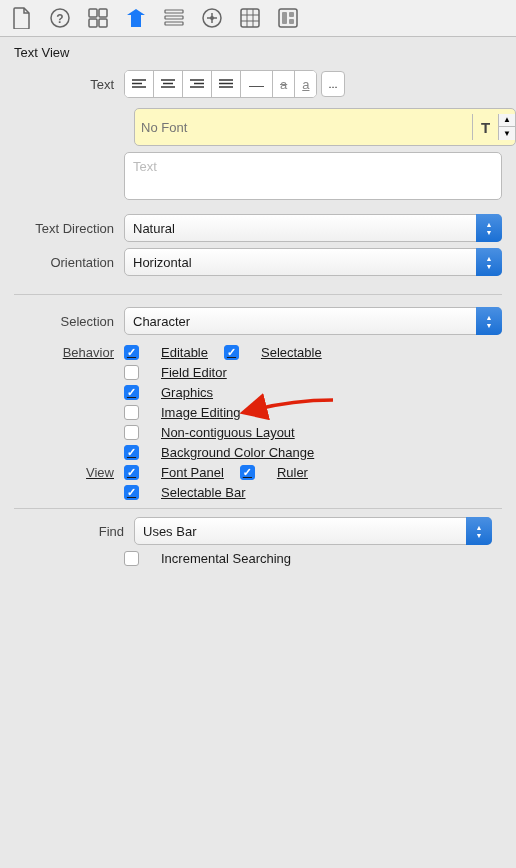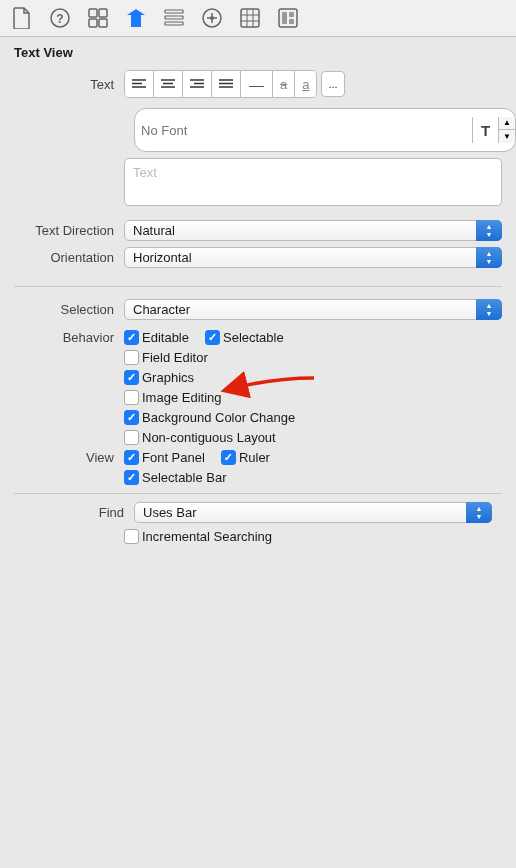--- a/index.html
+++ b/index.html
@@ -29,21 +29,21 @@
       cursor: pointer;
       color: #555;
       font-size: 16px;
     }
     .toolbar-icon.active {
       color: #1a7af8;
     }
 
     .panel-title {
       font-size: 13px;
-      font-weight: 700;
+      font-weight: 400;
       padding: 8px 14px 6px 14px;
       color: #1a1a1a;
     }
 
     .content {
       padding: 0 0 20px 0;
     }
 
     .form-section {
       padding: 4px 14px;
@@ -112,23 +112,23 @@
       display: flex;
       align-items: center;
       margin-bottom: 6px;
       padding-left: 14px;
     }
     .font-input-wrap {
       flex: 1;
       display: flex;
       align-items: center;
       border: 1px solid #bbb;
-      border-radius: 12px;
-      background: #ffffff;
-      height: 44px;
+      border-radius: 5px;
+      background: #fef9c3;
+      height: 38px;
       overflow: hidden;
       margin-left: 120px;
     }
     .font-input {
       flex: 1;
       border: none;
       outline: none;
       padding: 0 6px;
       font-size: 13px;
       color: #888;
@@ -181,21 +181,21 @@
 
     
     .select-wrap {
       flex: 1;
       position: relative;
       display: flex;
       align-items: center;
     }
     .custom-select {
       width: 100%;
-      height: 21px;
+      height: 28px;
       border: 1px solid #bbb;
       border-radius: 5px;
       background: linear-gradient(to bottom, #fff 0%, #f0f0f0 100%);
       appearance: none;
       -webkit-appearance: none;
       padding: 0 28px 0 8px;
       font-size: 13px;
       color: #1a1a1a;
       cursor: pointer;
       outline: none;
@@ -235,41 +235,42 @@
       margin: 8px 14px;
     }
 
     
     .checks-section {
       padding: 0 14px;
     }
 
     .check-row {
       display: flex;
-      align-items: center;
+      align-items: flex-end;
       margin-bottom: 5px;
+      text-decoration: underline;
     }
     .check-label-area {
       min-width: 110px;
       text-align: right;
       padding-right: 10px;
       color: #444;
       font-size: 13px;
       flex-shrink: 0;
     }
     .checks-group {
       display: flex;
       align-items: center;
       gap: 16px;
       flex-wrap: wrap;
     }
     .check-item {
       display: flex;
       align-items: center;
-      gap: 3px;
+      gap: 22px;
       cursor: pointer;
     }
     .check-box {
       width: 15px;
       height: 15px;
       border: 1.5px solid #aaa;
       border-radius: 3px;
       background: #fff;
       display: flex;
       align-items: center;
@@ -543,30 +544,30 @@
         <div class="check-label-area"></div>
         <div class="check-item">
           <div class="check-box"></div>
           <span class="check-text">Image Editing</span>
         </div>
       </div>
 
       <div class="check-row">
         <div class="check-label-area"></div>
         <div class="check-item">
+          <div class="check-box"></div>
+          <span class="check-text">Non-contiguous Layout</span>
+        </div>
+      </div>
+
+      <div class="check-row">
+        <div class="check-label-area"></div>
+        <div class="check-item">
           <div class="check-box checked"></div>
           <span class="check-text">Background Color Change</span>
-        </div>
-      </div>
-
-      <div class="check-row">
-        <div class="check-label-area"></div>
-        <div class="check-item">
-          <div class="check-box"></div>
-          <span class="check-text">Non-contiguous Layout</span>
         </div>
       </div>
 
 
       <div class="check-row">
         <div class="check-label-area">View</div>
         <div class="checks-group">
           <div class="check-item">
             <div class="check-box checked"></div>
             <span class="check-text">Font Panel</span>

